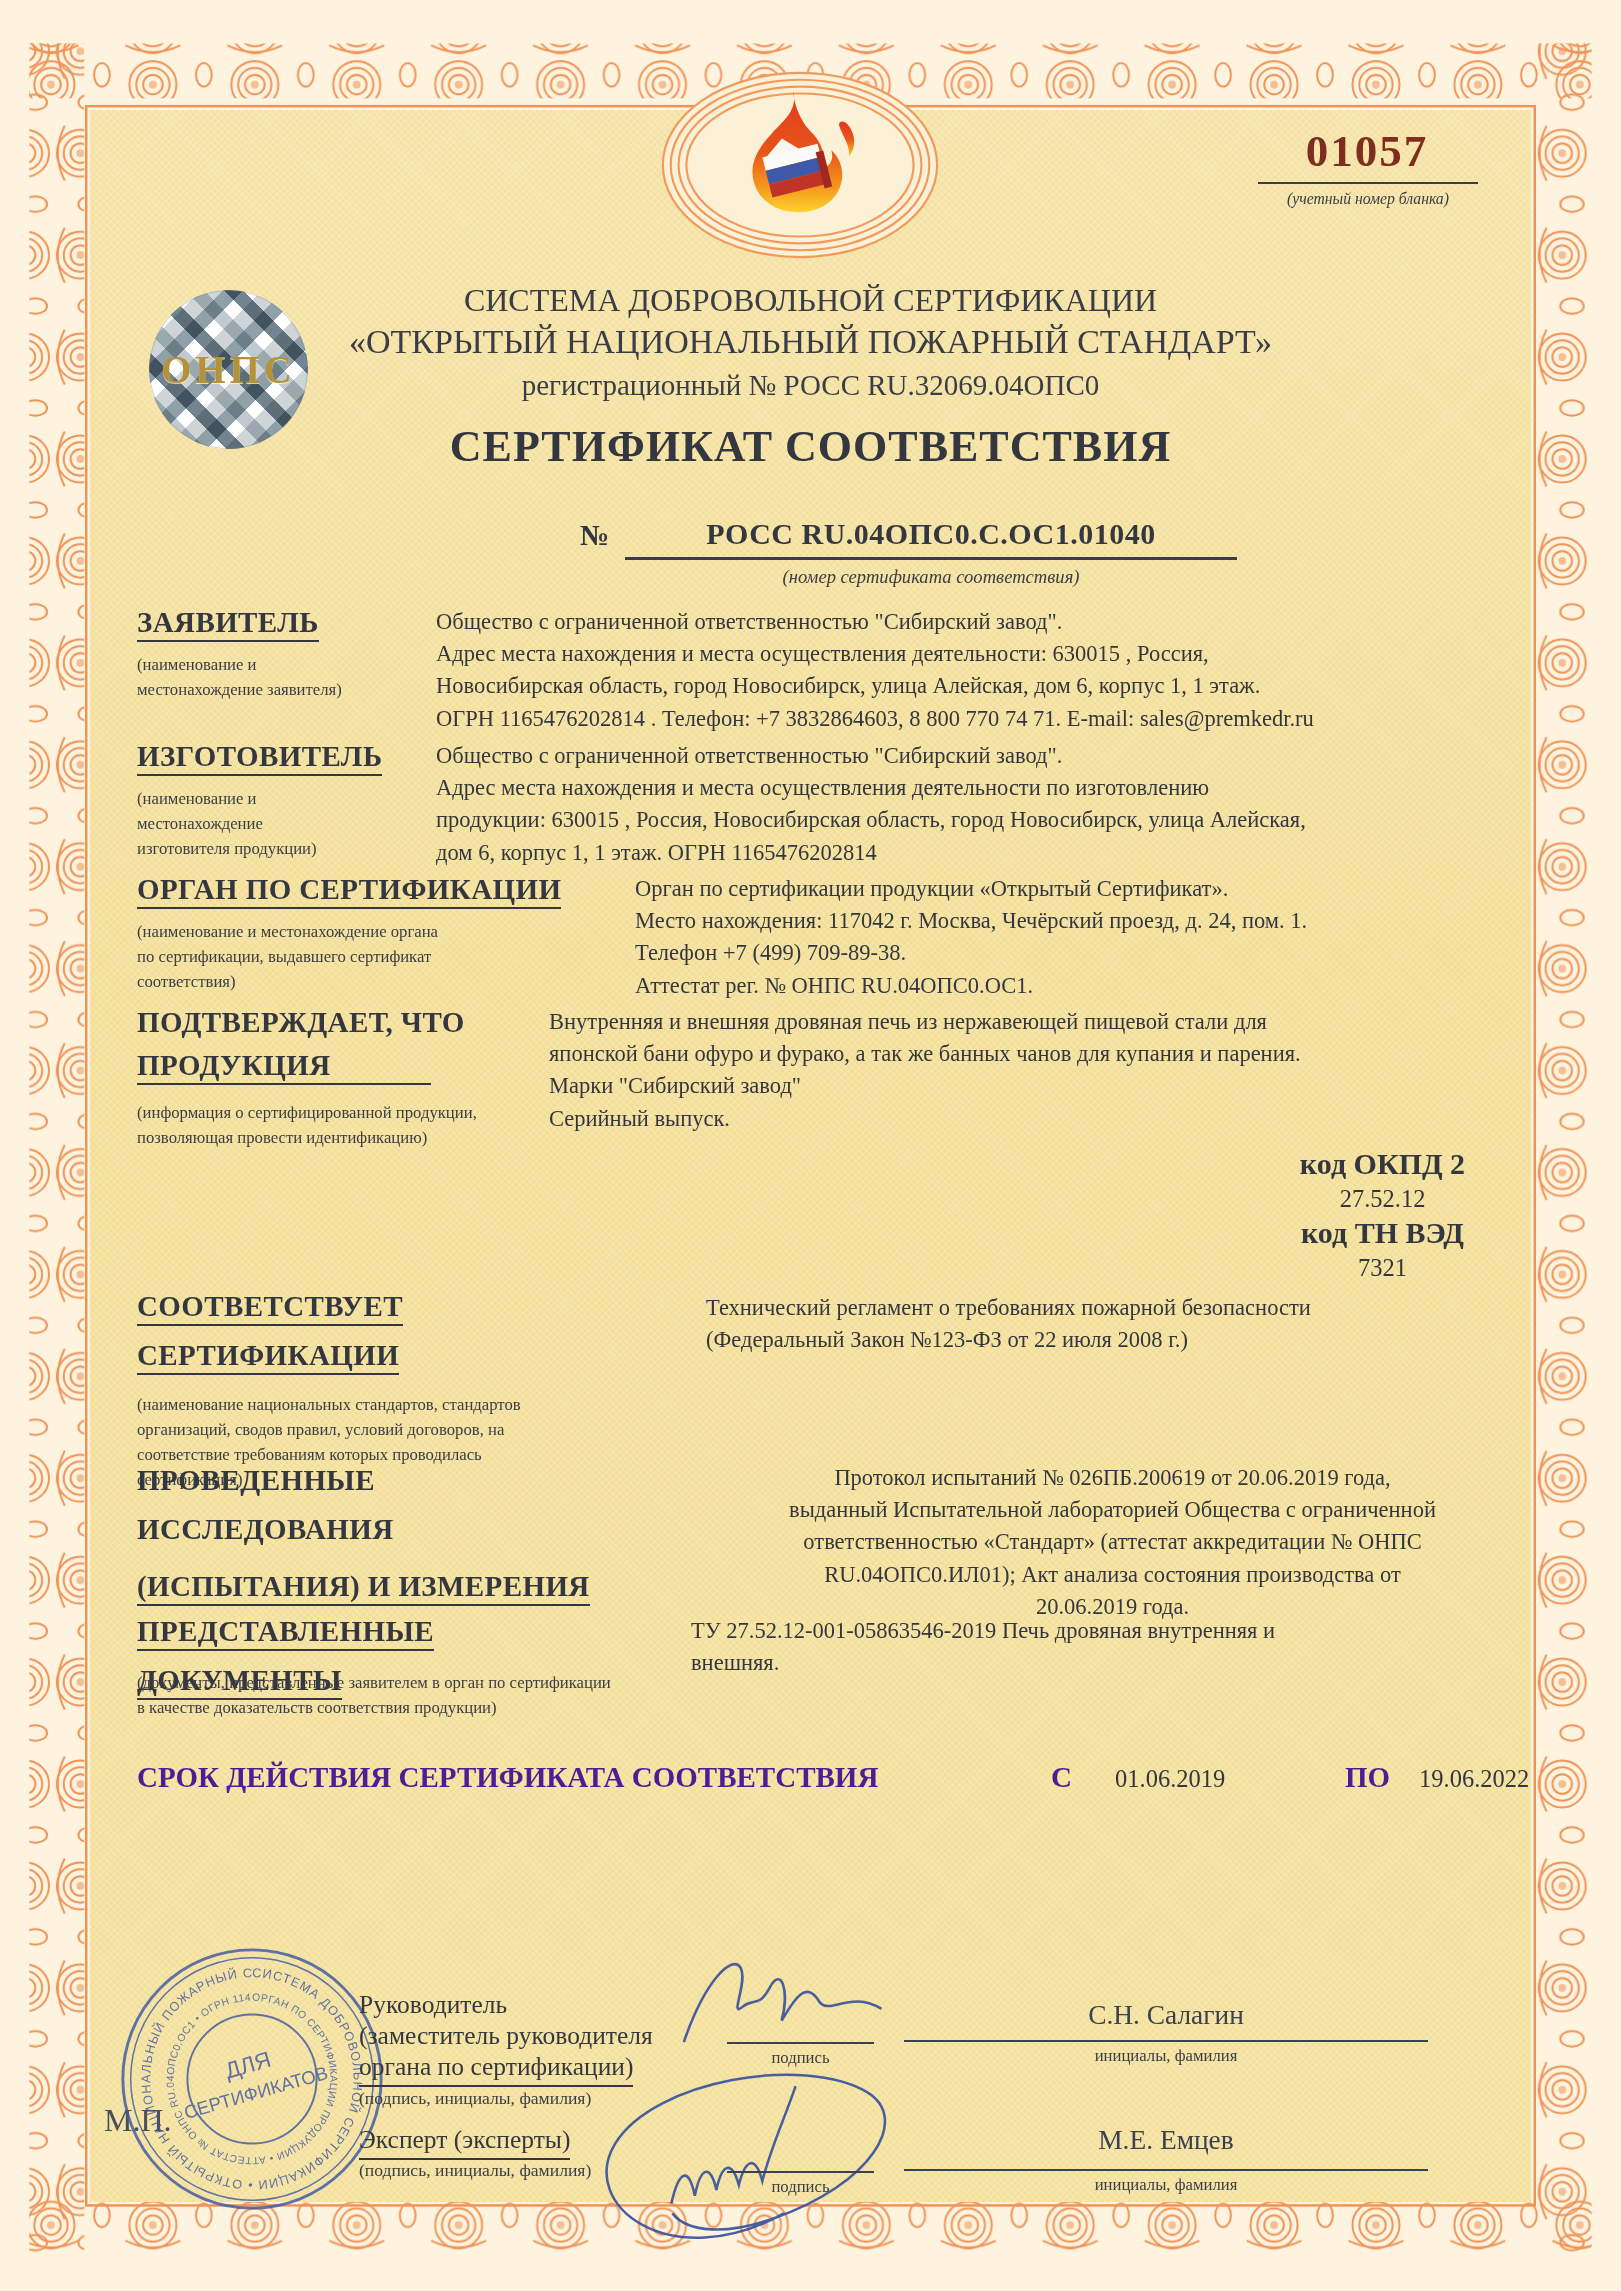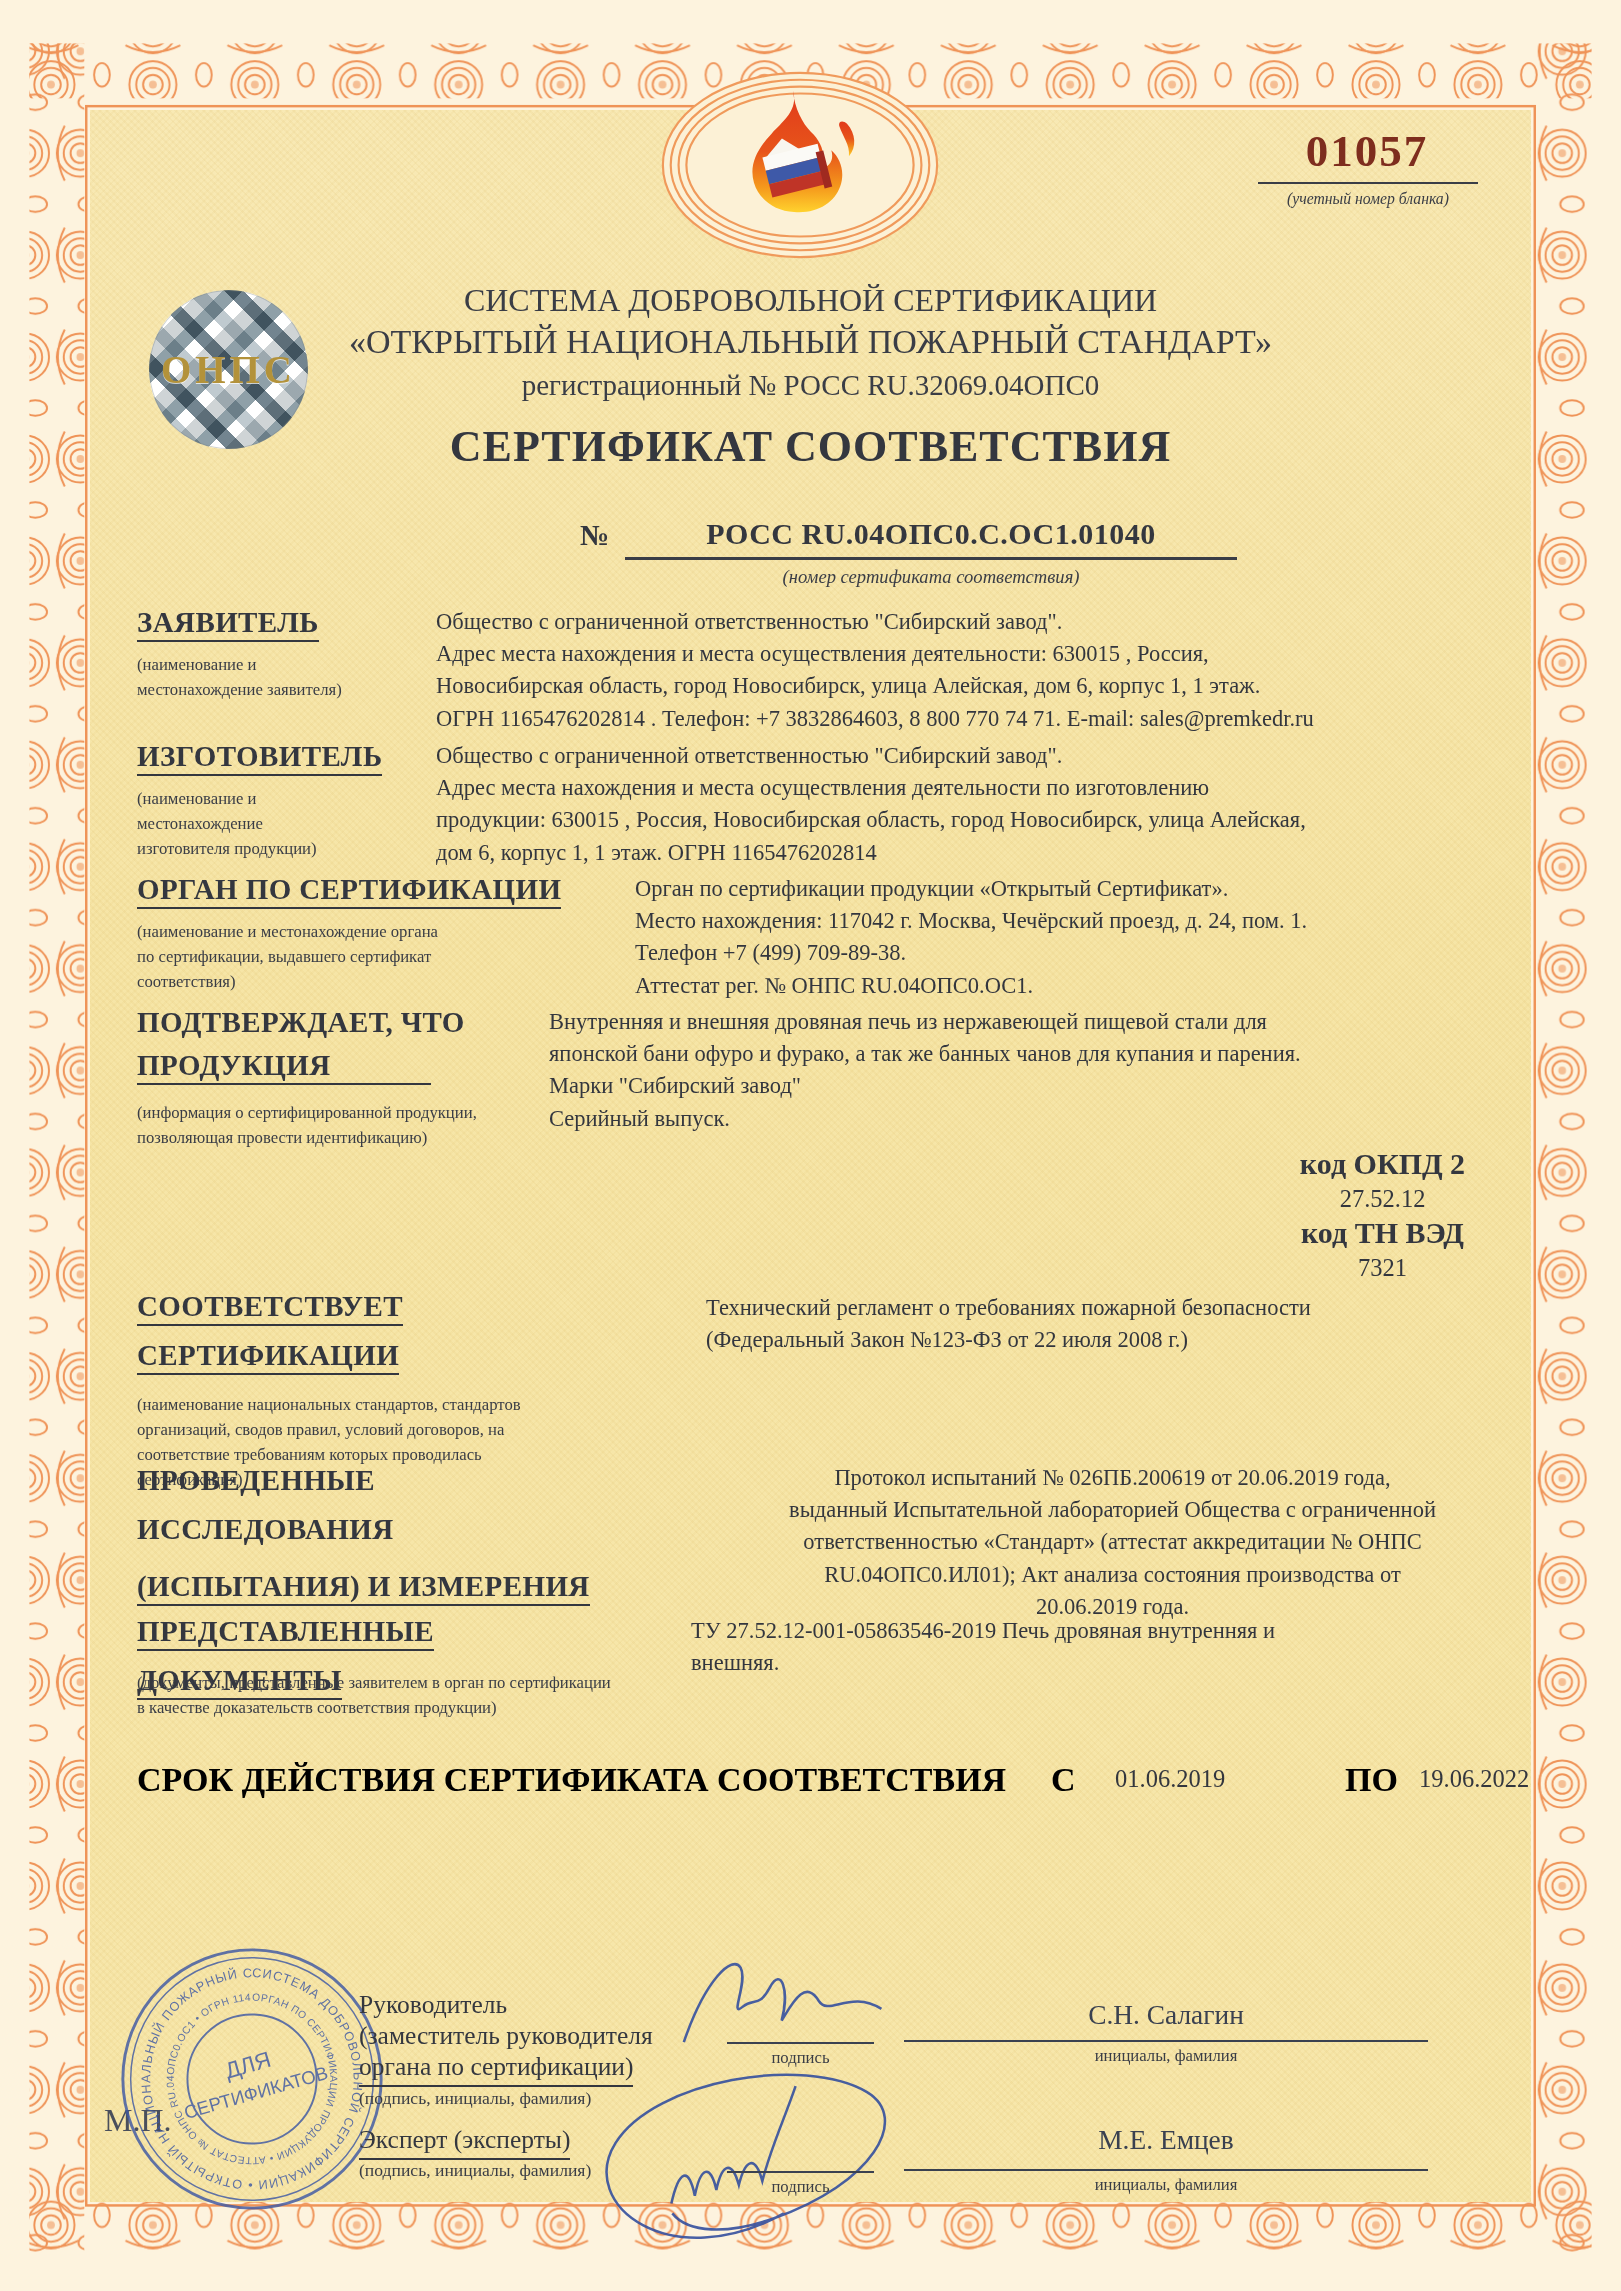--- a/index.html
+++ b/index.html
@@ -44,21 +44,21 @@
       repeating-linear-gradient(45deg, rgba(90,111,124,.85) 0 13.7px, rgba(255,255,255,.9) 13.7px 27.4px, rgba(176,189,196,.8) 27.4px 41px, rgba(255,255,255,.85) 41px 55px),
       repeating-linear-gradient(-45deg, #cfd4d6 0 15.7px, #ffffff 15.7px 29px, #8fa0a8 29px 43px);
     background-blend-mode:multiply;
     display:flex;align-items:center;justify-content:center;
     box-shadow:0 0 0 1px rgba(120,130,130,.35) inset;
   }
   .hologram span{
     font-size:39px;font-weight:bold;color:#b3923a;letter-spacing:3.9px;
     text-shadow:0 1px 0 rgba(255,255,255,.7);
   }
-  .validity-lbl{font-weight:bold;font-size:34px;color:#000000;}
+  .validity-lbl{font-weight:bold;font-size:29px;color:#4c1d95;}
   .validity-date{font-size:24.5px;color:#33363e;}
   .mp{font-size:32px;color:#4a4f5c;}
 </style>
 </head>
 <body>
 
 <div class="page">
 
   <svg class="abs" style="left:0;top:0" width="1621" height="2292" viewBox="0 0 1654 2338">
     <defs>

